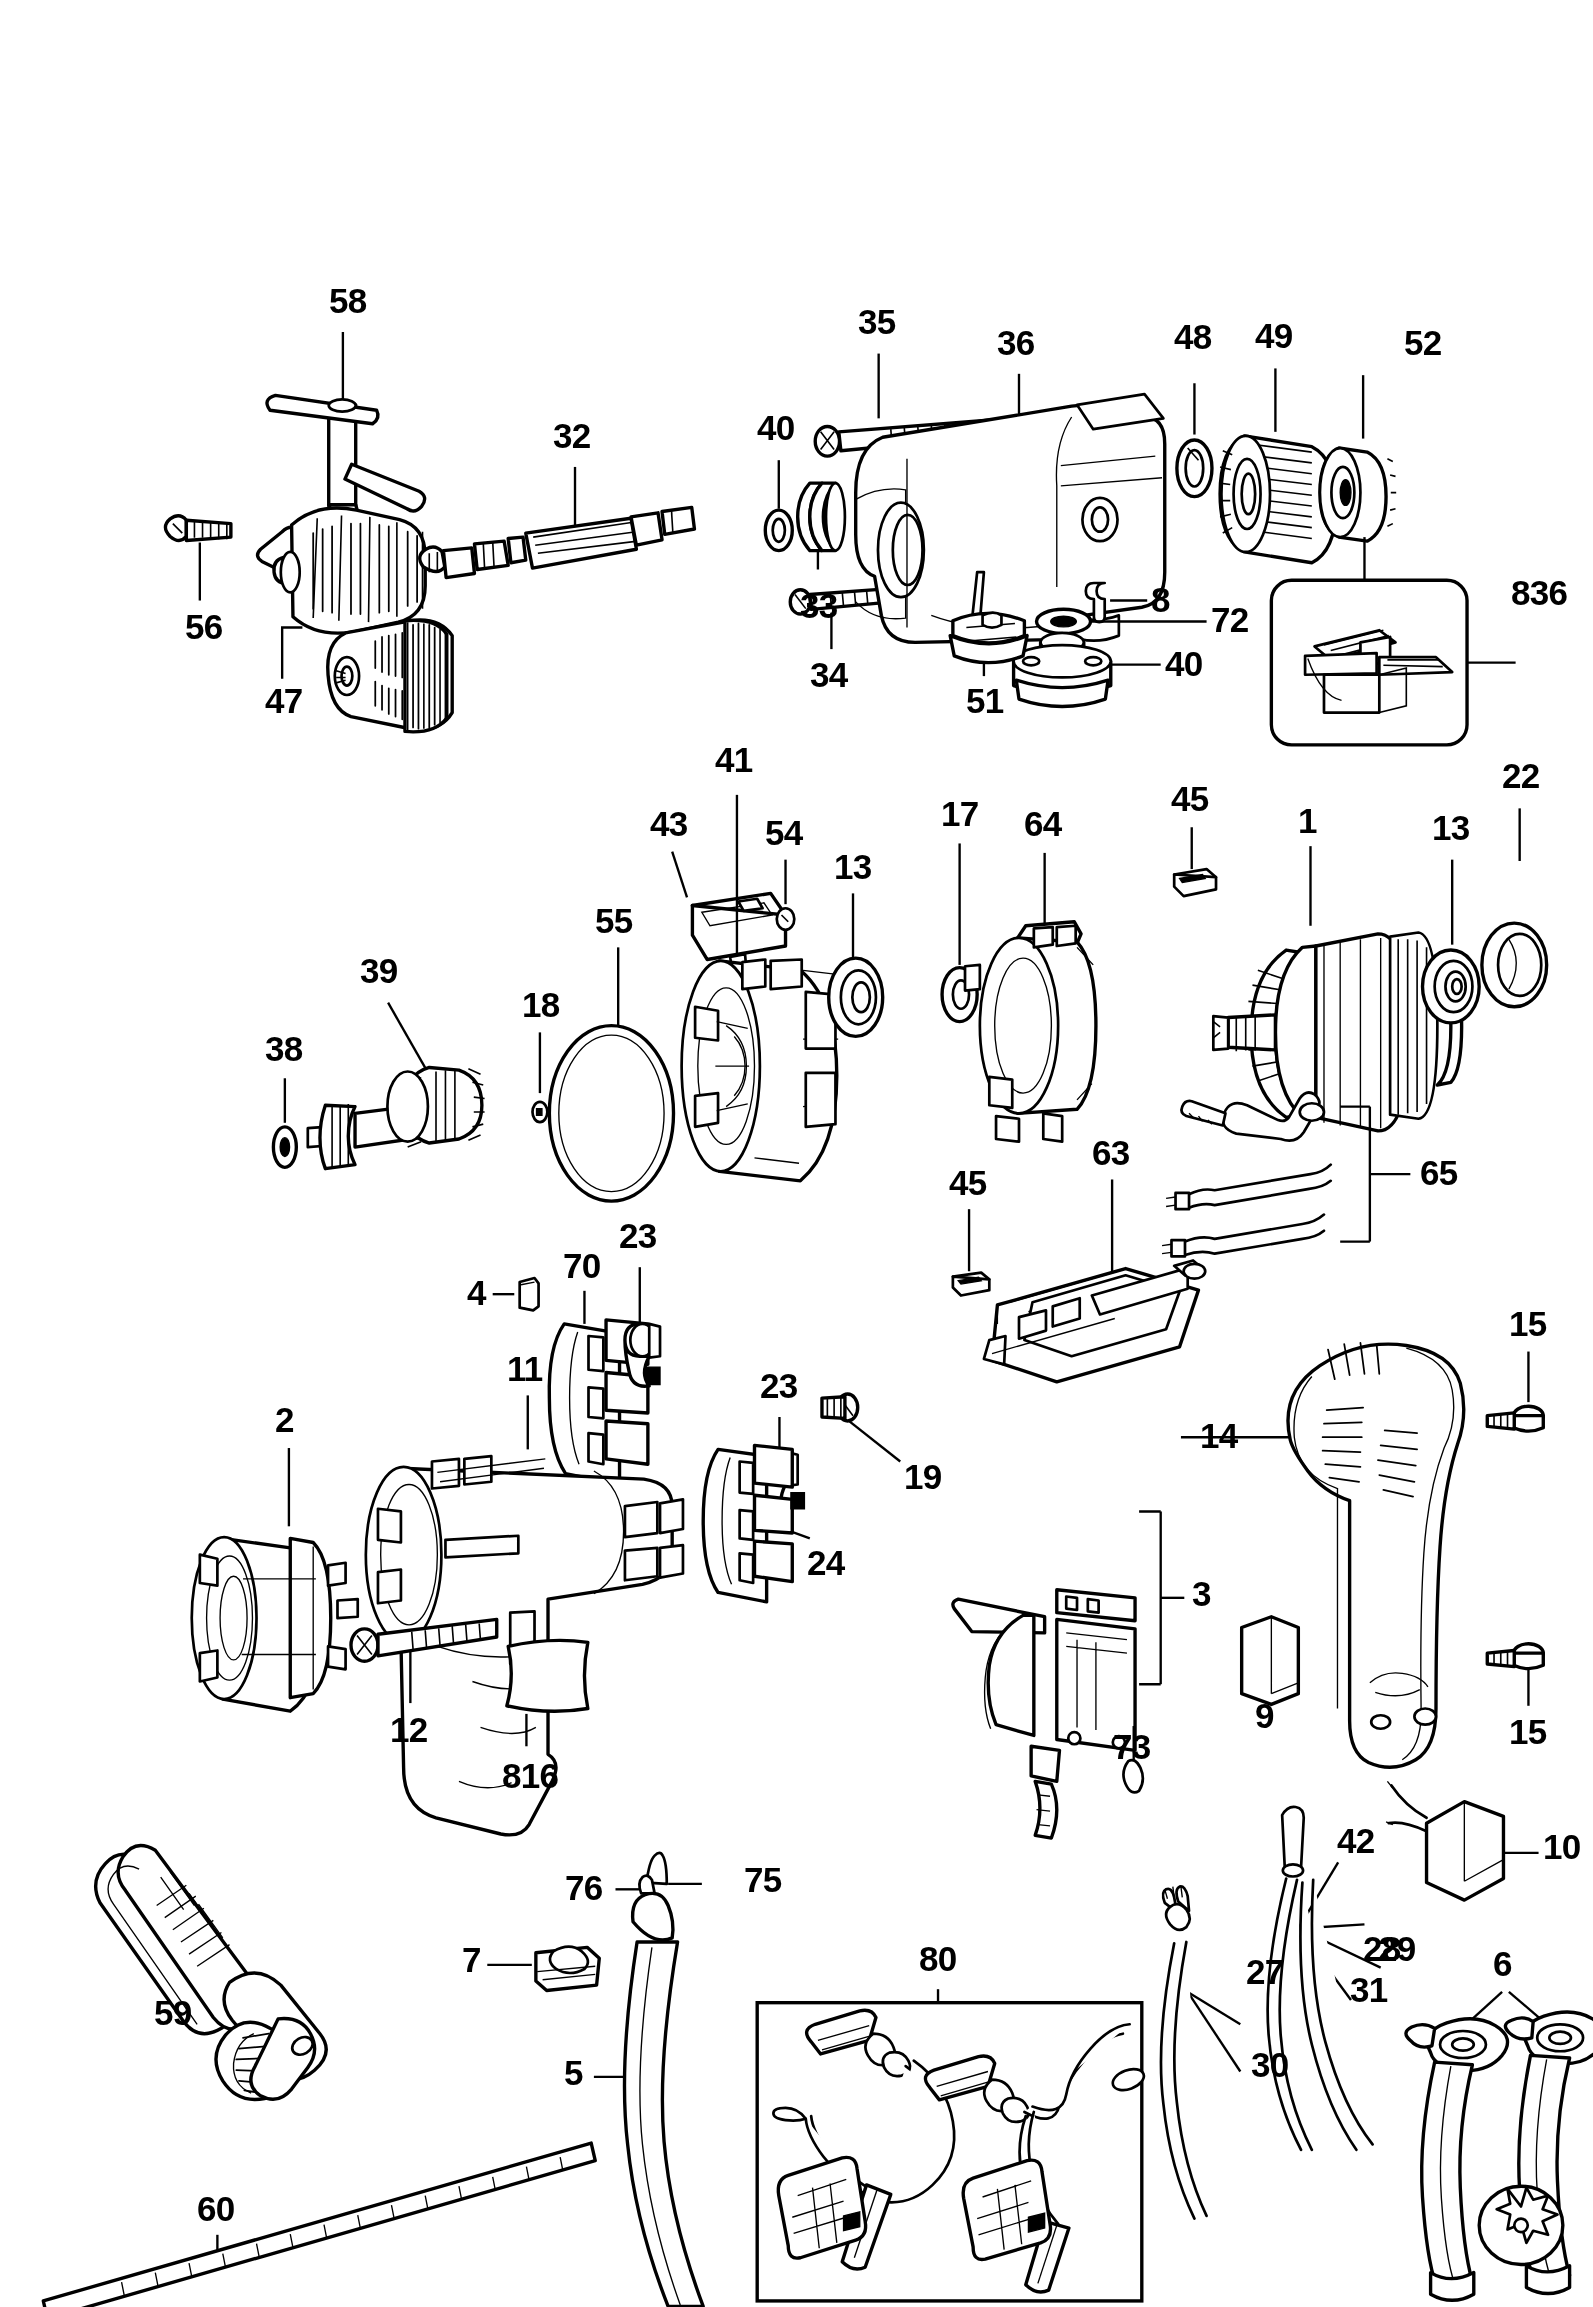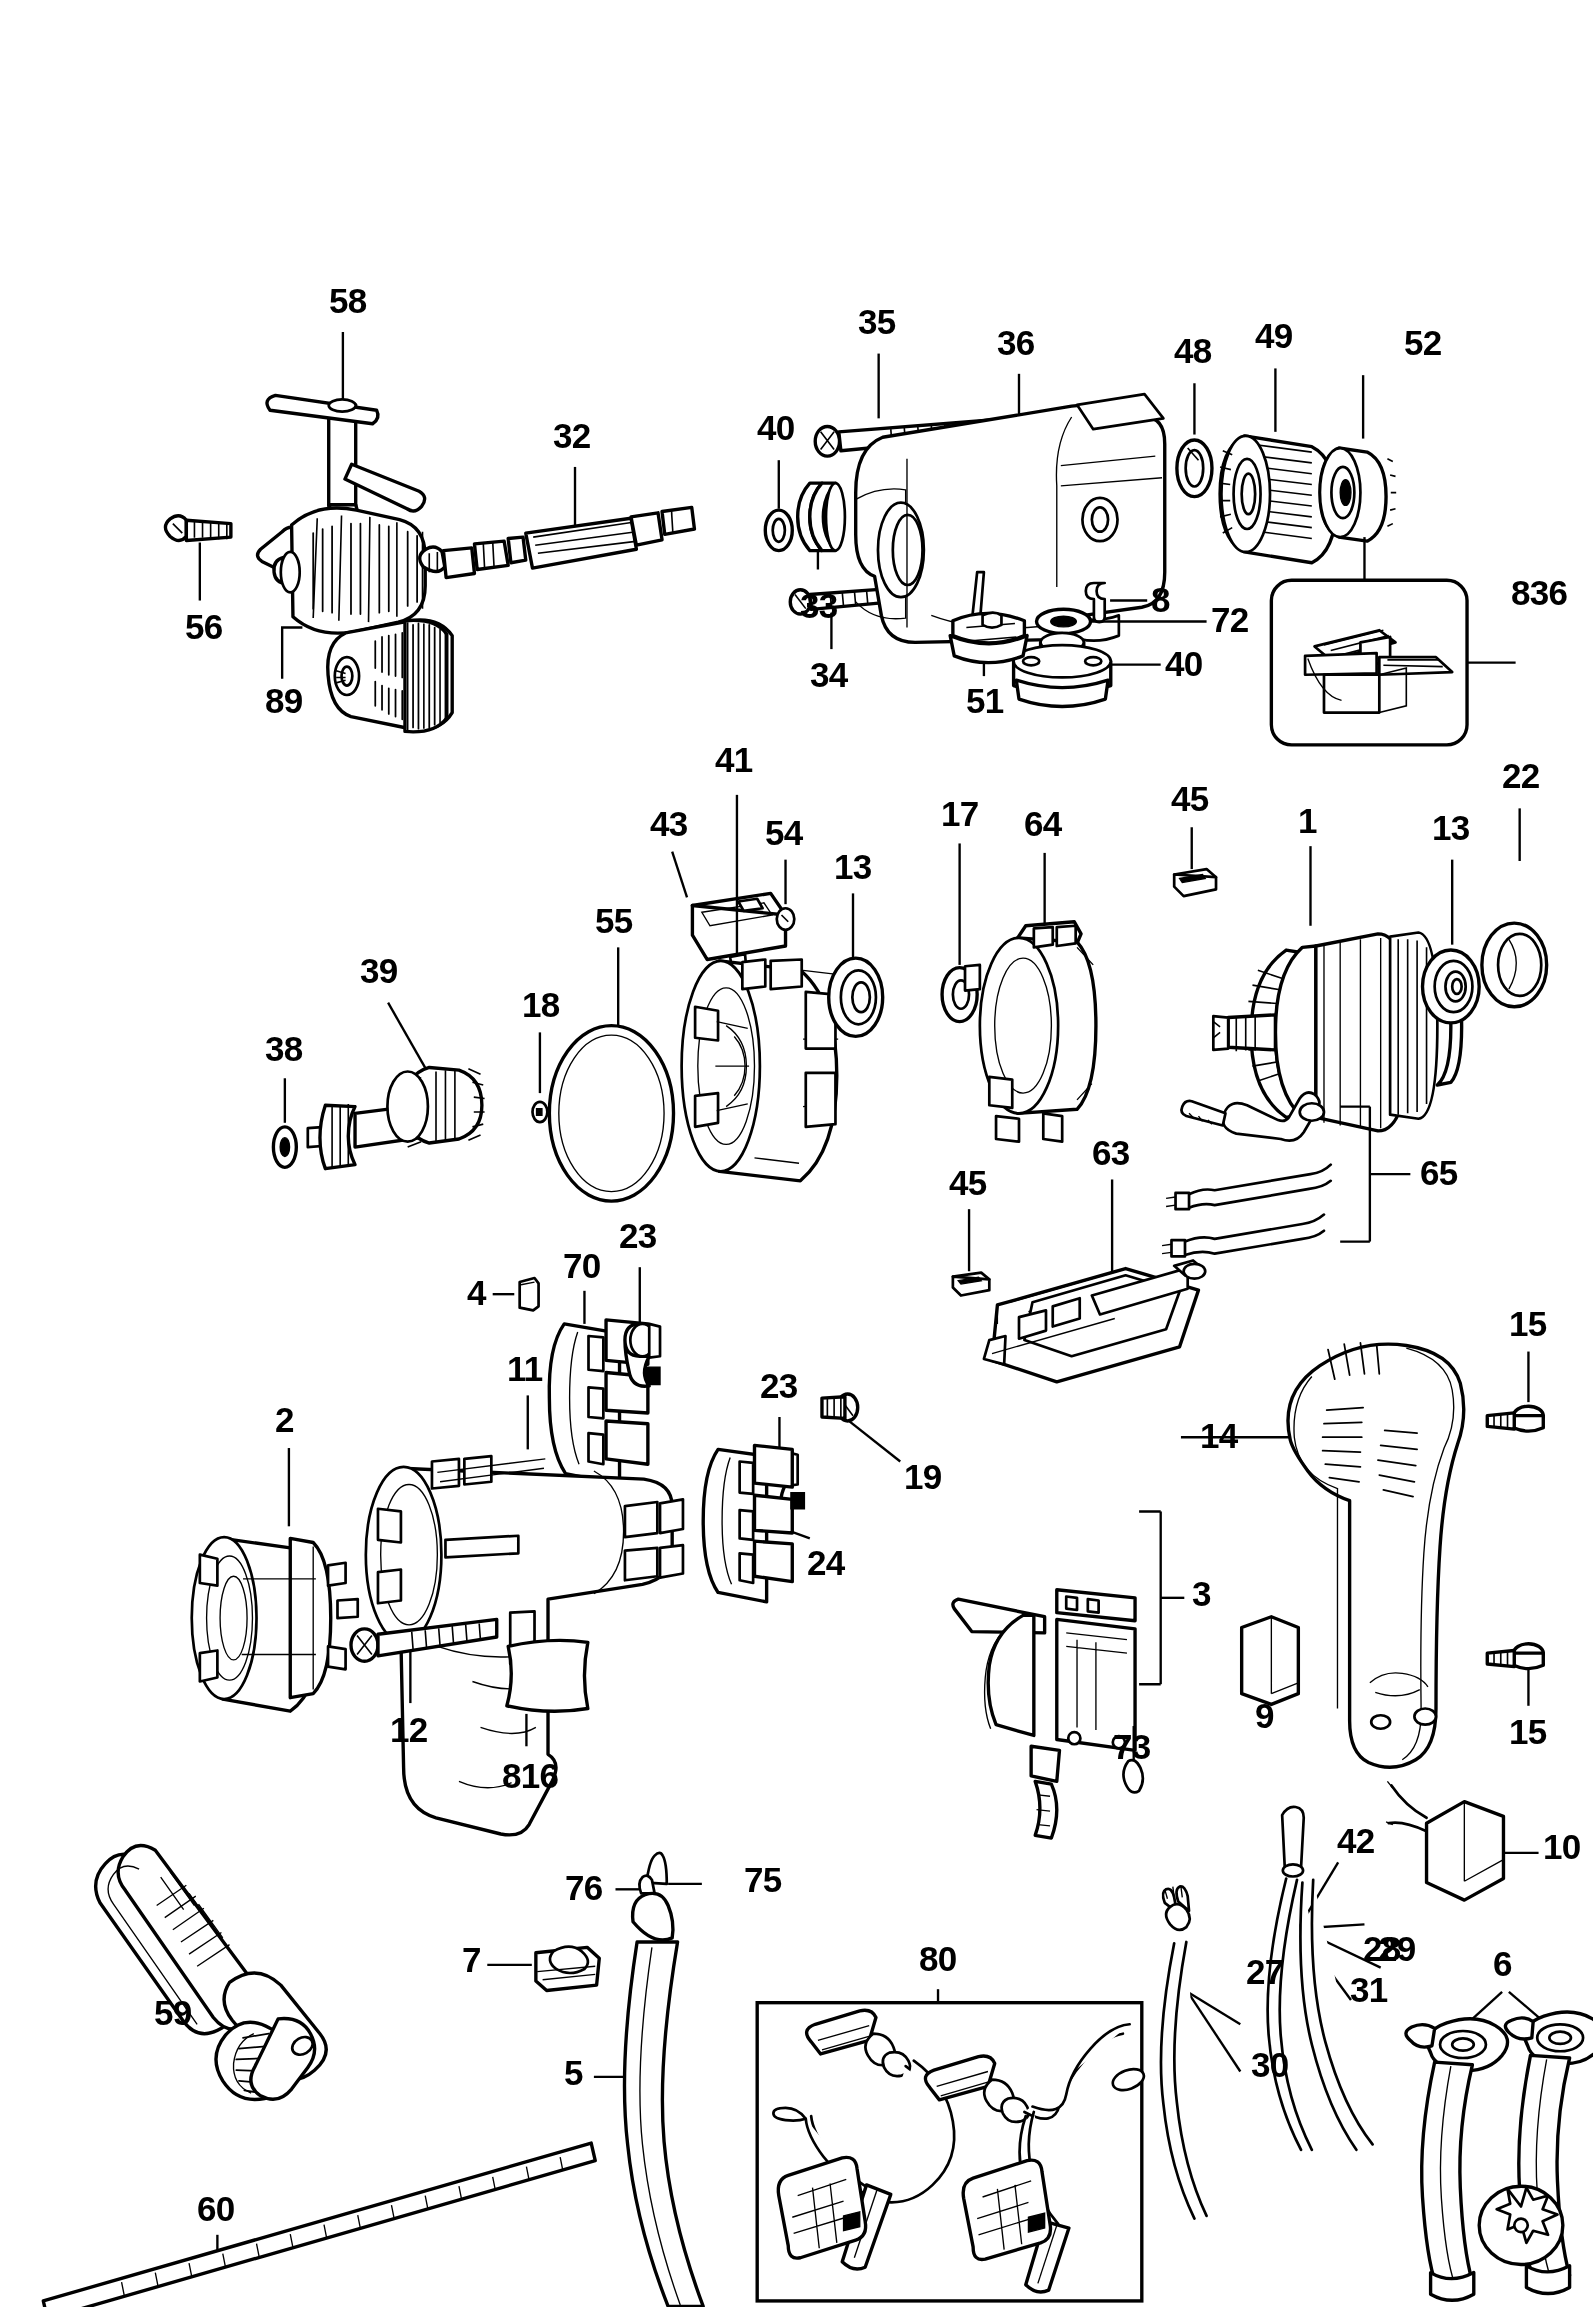--- a/index.html
+++ b/index.html
@@ -676,34 +676,34 @@
     <ellipse cx="2254" cy="3298" rx="62" ry="58" class="out"></ellipse>
     <path class="out2" d="M2254 3270 l8 -28 l10 18 l22 -6 l-8 20 l22 8 l-22 10 l8 20 l-22 -6 l-10 18 l-8 -28 l-20 8 l4 -22 l-20 -8 l20 -8 l-4 -22 z"></path>
     <ellipse cx="2254" cy="3298" rx="10" ry="10" class="out2"></ellipse>
   </g>
 
 </svg>
 
 <div class="lbl" style="left:329px;top:283px">58</div>
 <div class="lbl" style="left:858px;top:304px">35</div>
 <div class="lbl" style="left:997px;top:325px">36</div>
-<div class="lbl" style="left:1174px;top:333px">48</div>
+<div class="lbl" style="left:1174px;top:319px">48</div>
 <div class="lbl" style="left:1255px;top:318px">49</div>
 <div class="lbl" style="left:1404px;top:325px">52</div>
 <div class="lbl" style="left:553px;top:418px">32</div>
 <div class="lbl" style="left:757px;top:410px">40</div>
 <div class="lbl" style="left:800px;top:588px">33</div>
 <div class="lbl" style="left:1511px;top:575px">836</div>
 <div class="lbl" style="left:185px;top:609px">56</div>
 <div class="lbl" style="left:1151px;top:582px">8</div>
 <div class="lbl" style="left:1211px;top:602px">72</div>
 <div class="lbl" style="left:1165px;top:646px">40</div>
 <div class="lbl" style="left:810px;top:657px">34</div>
 <div class="lbl" style="left:966px;top:683px">51</div>
-<div class="lbl" style="left:265px;top:683px">89</div>
+<div class="lbl" style="left:265px;top:683px">47</div>
 <div class="lbl" style="left:715px;top:742px">41</div>
 <div class="lbl" style="left:650px;top:806px">43</div>
 <div class="lbl" style="left:765px;top:815px">54</div>
 <div class="lbl" style="left:941px;top:796px">17</div>
 <div class="lbl" style="left:1024px;top:806px">64</div>
 <div class="lbl" style="left:1171px;top:781px">45</div>
 <div class="lbl" style="left:1298px;top:803px">1</div>
 <div class="lbl" style="left:1432px;top:810px">13</div>
 <div class="lbl" style="left:1502px;top:758px">22</div>
 <div class="lbl" style="left:834px;top:849px">13</div>

